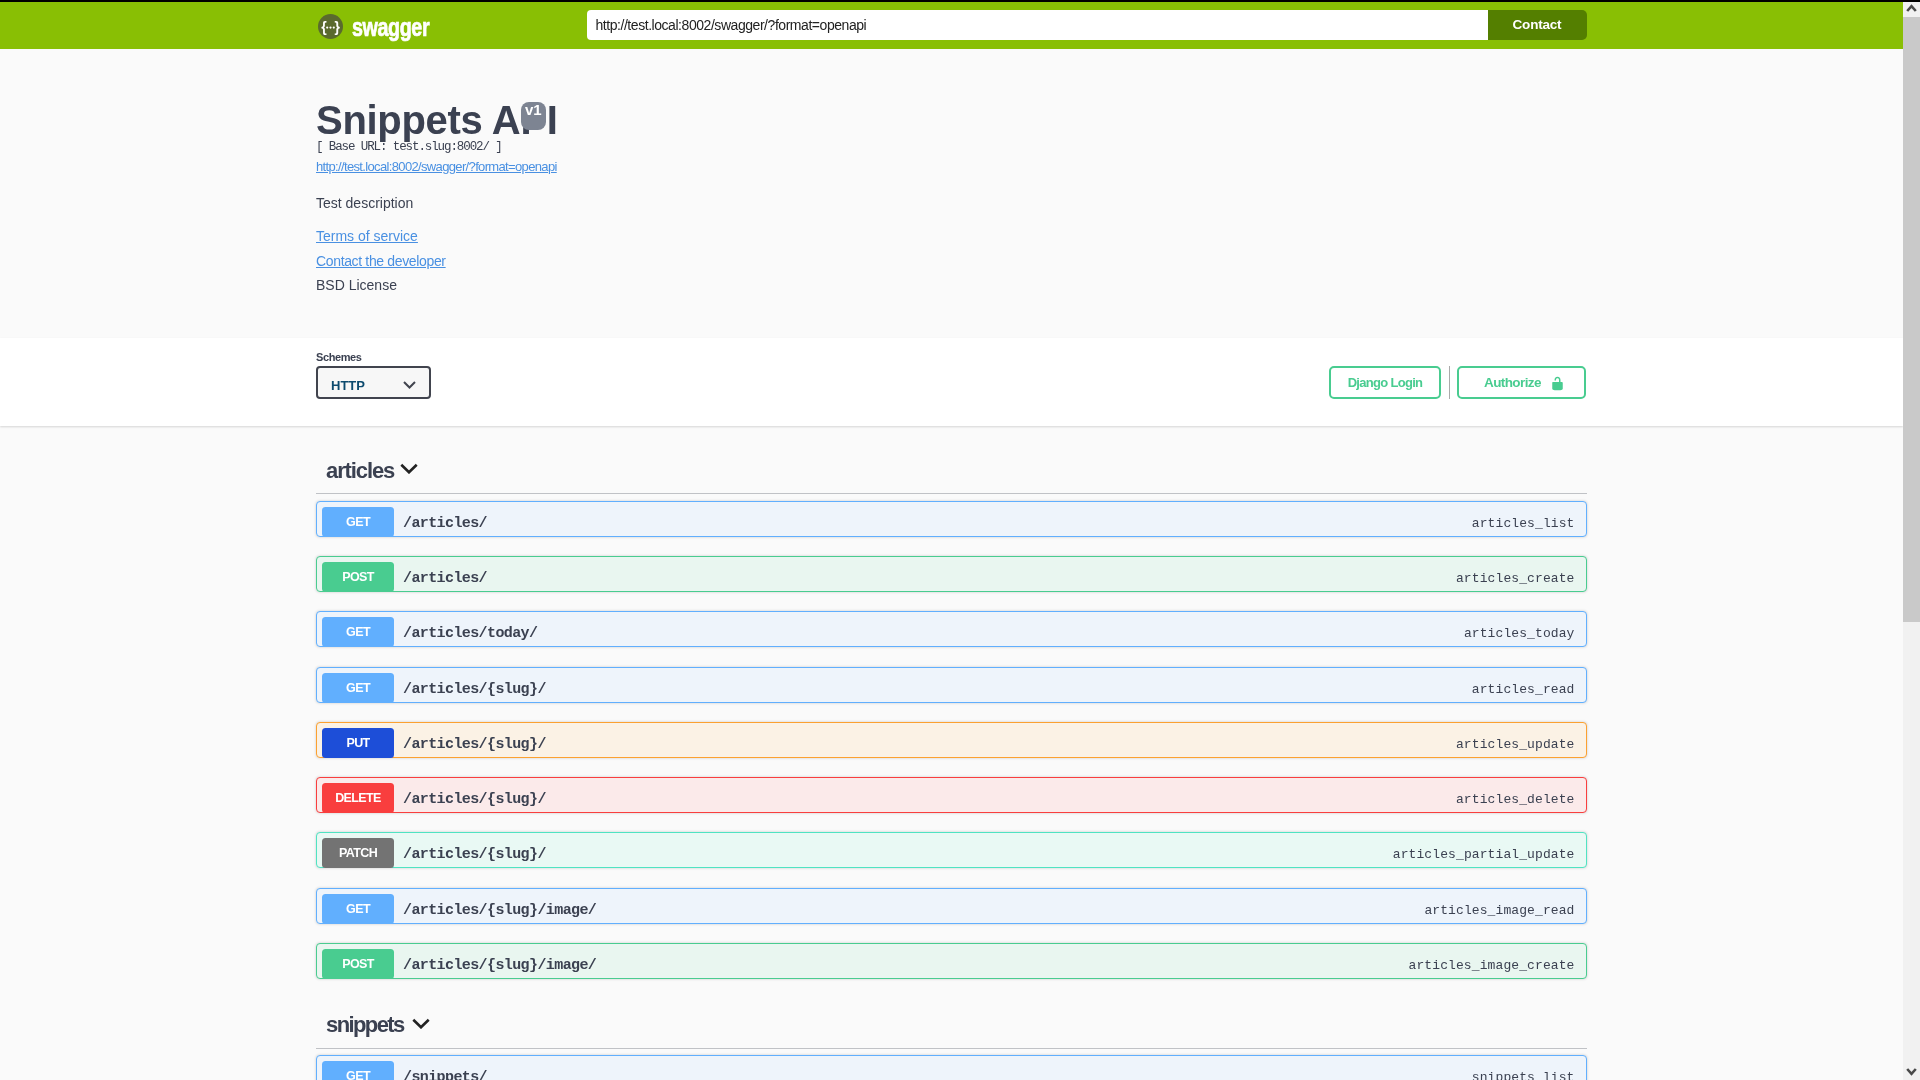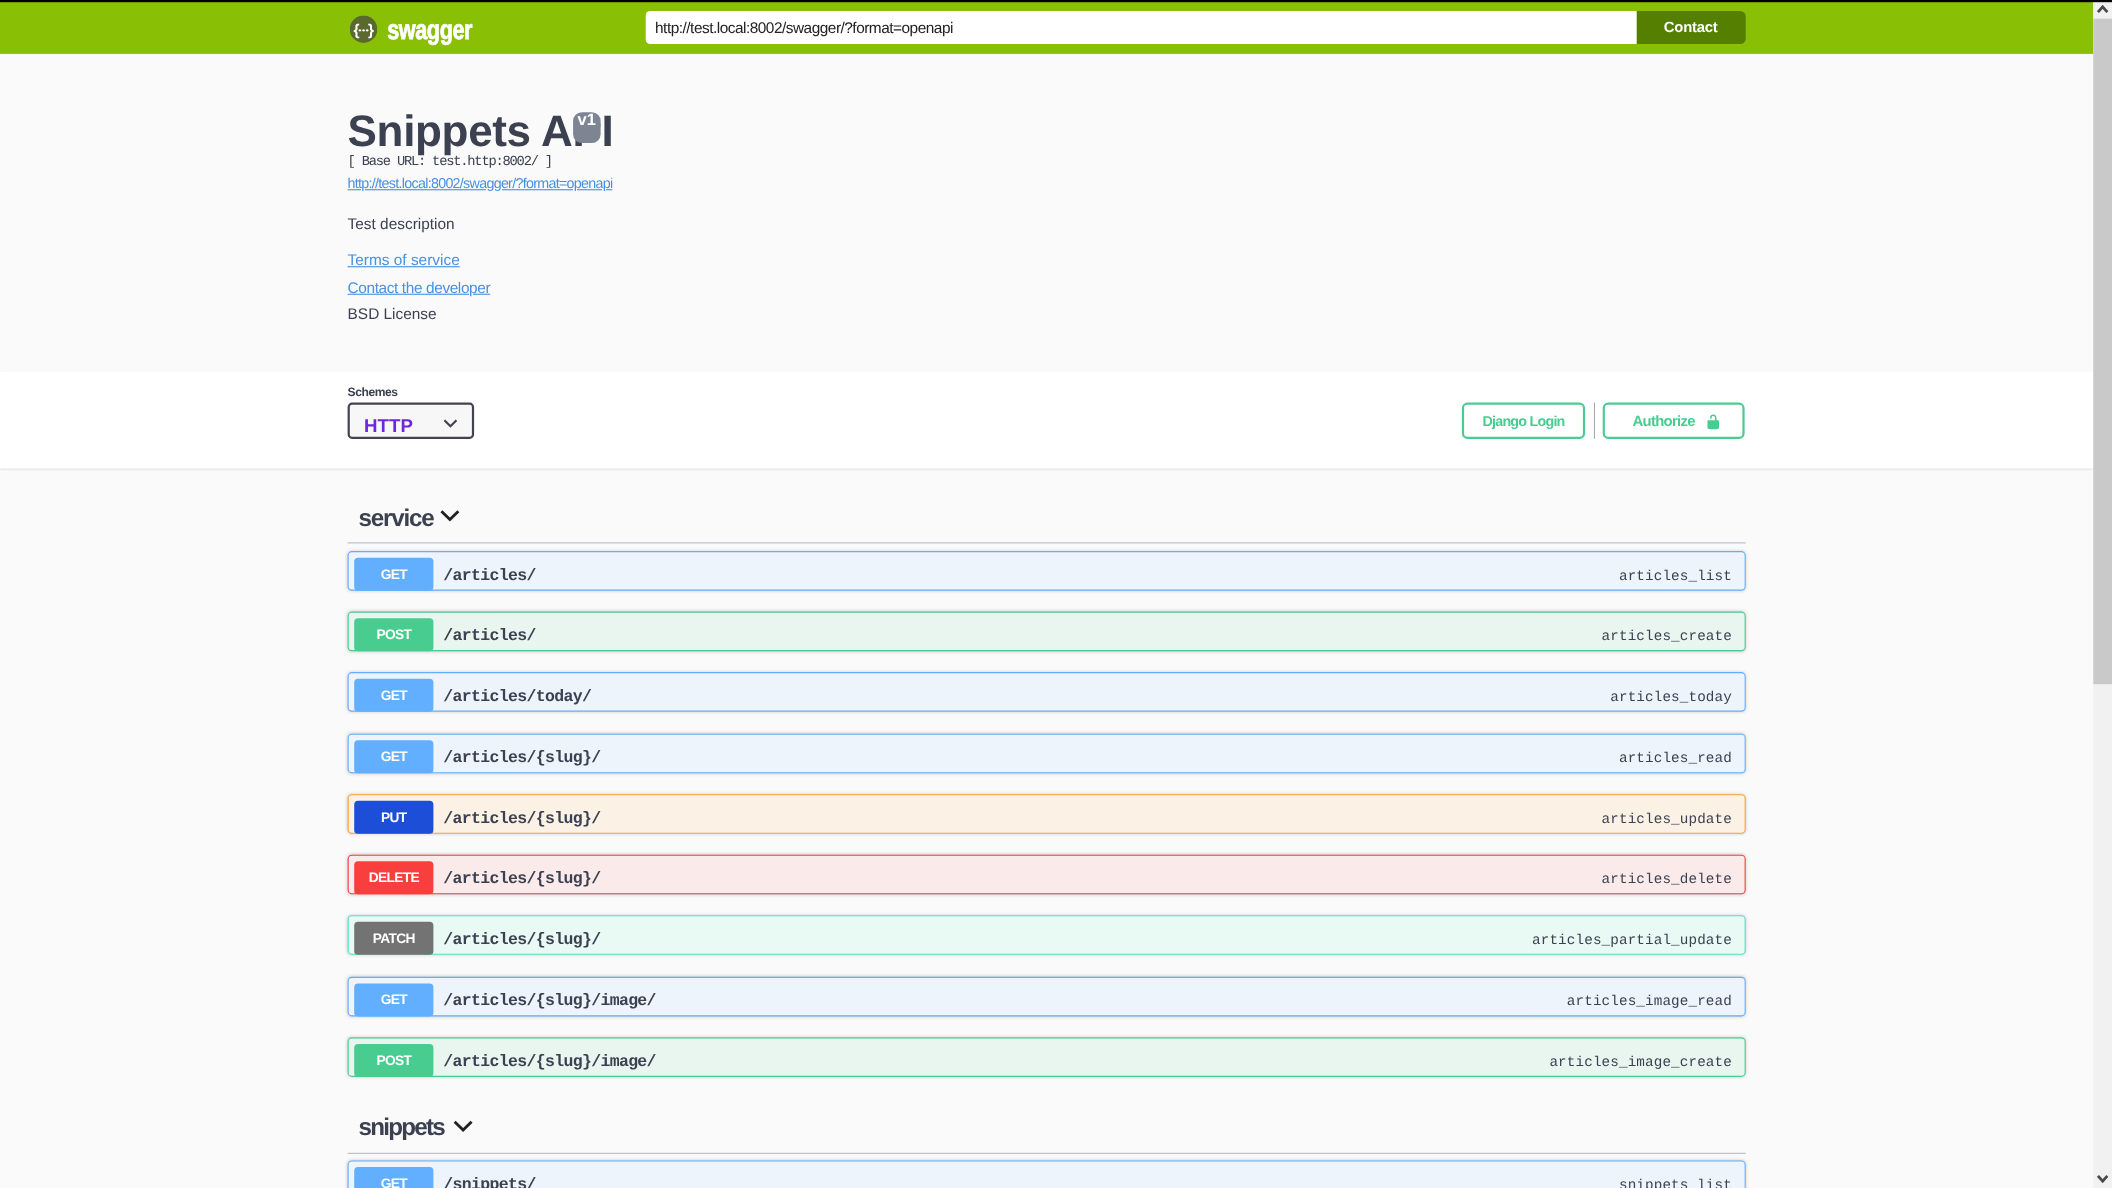--- a/index.html
+++ b/index.html
@@ -24,21 +24,21 @@
   .mainlink { position: absolute; left: 0; top: 160px; font-size: 13px; color: #4990e2; text-decoration: underline; line-height: 1; letter-spacing: -0.65px; }
   .desc { position: absolute; left: 0; top: 196px; font-size: 14px; color: #3b4151; line-height: 1; }
   .tos { position: absolute; left: 0; top: 229px; font-size: 14px; color: #4990e2; text-decoration: underline; line-height: 1; }
   .contact { position: absolute; left: 0; top: 254px; font-size: 14px; letter-spacing: -0.35px; color: #4990e2; text-decoration: underline; line-height: 1; }
   .license { position: absolute; left: 0; top: 277.5px; font-size: 14px; color: #3b4151; line-height: 1; }
 
   
   .schemeband { position: absolute; left: 0; top: 338px; width: 1903px; height: 88px; background: #fff; box-shadow: 0 1px 2px 0 rgba(0,0,0,.15); }
   .sch-label { position: absolute; left: 0; top: 351.5px; font-size: 11px; letter-spacing: -0.4px; font-weight: bold; color: #3b4151; line-height: 1; }
   .sch-select { position: absolute; left: 0; top: 366px; width: 115px; height: 33px; border: 2px solid #41444e; border-radius: 4px; background: #f7f7f7; }
-  .sch-select span { position: absolute; left: 13px; top: 11px; font-size: 17px; font-weight: bold; color: #6d28d9; line-height: 1; }
+  .sch-select span { position: absolute; left: 13px; top: 11px; font-size: 13px; font-weight: bold; color: #0c4a6e; line-height: 1; }
   .sch-select svg { position: absolute; right: 13px; top: 13px; }
   .btn-green { position: absolute; top: 366px; height: 33px; border: 2px solid #49cc90; border-radius: 5px; background: transparent; color: #49cc90; font-weight: bold; font-size: 13px; letter-spacing: -0.7px; }
   .btn-django { left: 1013px; width: 112px; text-align: center; line-height: 29px; }
   .authsep { position: absolute; left: 1133px; top: 366px; width: 1px; height: 33px; background: #aaa; }
   .btn-auth { left: 1141px; width: 129px; }
   .btn-auth span { position: absolute; left: 25px; top: 7.5px; line-height: 1; font-size: 13.5px; letter-spacing: -0.6px; }
   .btn-auth svg { position: absolute; right: 19px; top: 7px; }
 
   
   .tag-head { position: absolute; height: 44px; border-bottom: 1px solid rgba(59,65,81,.3); width: 1271px; }
@@ -83,21 +83,21 @@
         <div class="logo-txt">swagger</div>
       </div>
       <div class="dl-input">http://test.local:8002/swagger/?format=openapi</div>
       <div class="dl-btn">Contact</div>
     </div>
   </div>
 
   <div class="col">
     <div class="title">Snippets API</div>
     <div class="vbadge">v1</div>
-    <div class="baseurl">[ Base URL: test.http:8002/ ]</div>
+    <div class="baseurl">[ Base URL: test.slug:8002/ ]</div>
     <div class="mainlink">http://test.local:8002/swagger/?format=openapi</div>
     <div class="desc">Test description</div>
     <div class="tos">Terms of service</div>
     <div class="contact">Contact the developer</div>
     <div class="license">BSD License</div>
   </div>
 
   <div class="schemeband"></div>
   <div class="col">
     <div class="sch-label">Schemes</div>
@@ -112,21 +112,21 @@
     <div class="btn-green btn-auth">
       <span>Authorize</span>
       <svg width="15" height="17" viewBox="0 0 20 20" fill="#49cc90">
           <path d="M15.8 8H14V5.6C14 2.703 12.665 1 10 1 7.334 1 6 2.703 6 5.6V6h2v-.801C8 3.754 8.797 3 10 3c1.203 0 2 .754 2 2.199V8H4c-.553 0-1 .646-1 1.199V17c0 .549.428 1.139.951 1.307l1.197.387C5.672 18.861 6.55 19 7.1 19h5.8c.549 0 1.428-.139 1.951-.307l1.196-.387c.524-.167.953-.757.953-1.306V9.199C17 8.646 16.352 8 15.8 8z"></path>
         </svg>
     </div>
   </div>
 
   <div class="col" style="top: 450px;">
     <div class="tag-head" style="top: 0;">
-      <h3 style="letter-spacing:-1.1px">service</h3>
+      <h3 style="letter-spacing:-1.1px">articles</h3>
       <svg class="chev" style="left: 84px;" width="18" height="11" viewBox="0 0 18 11">
           <path d="M1.3 1.8 L9 9.3 L16.7 1.8" fill="none" stroke="#222" stroke-width="2.6"></path>
         </svg>
     </div>
   </div>
 
   <div class="col">
 <div class="oprow r-get" style="top:500.6px">
         <div class="opm m-get">GET</div>
         <div class="oppath">/articles/</div>

